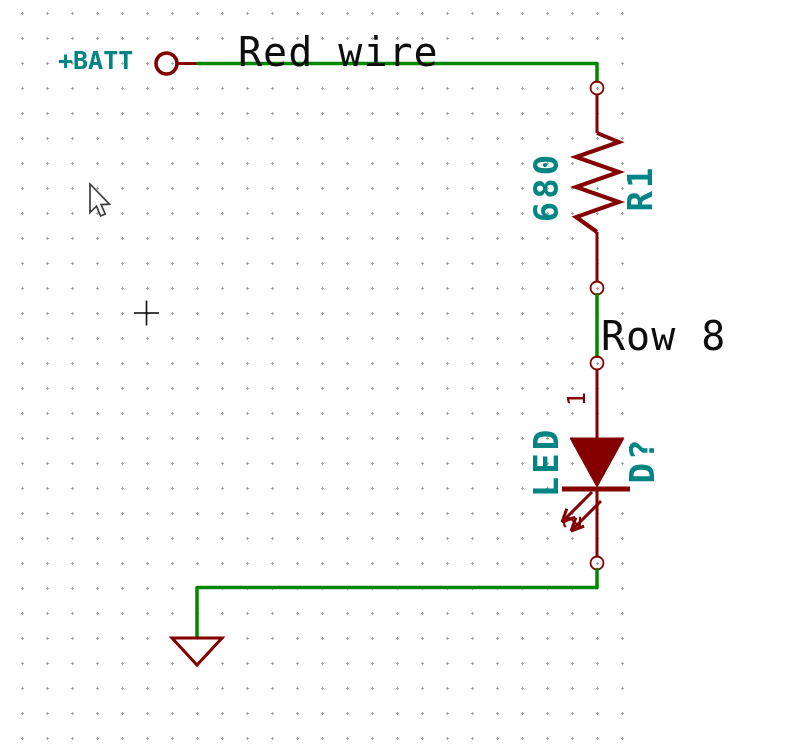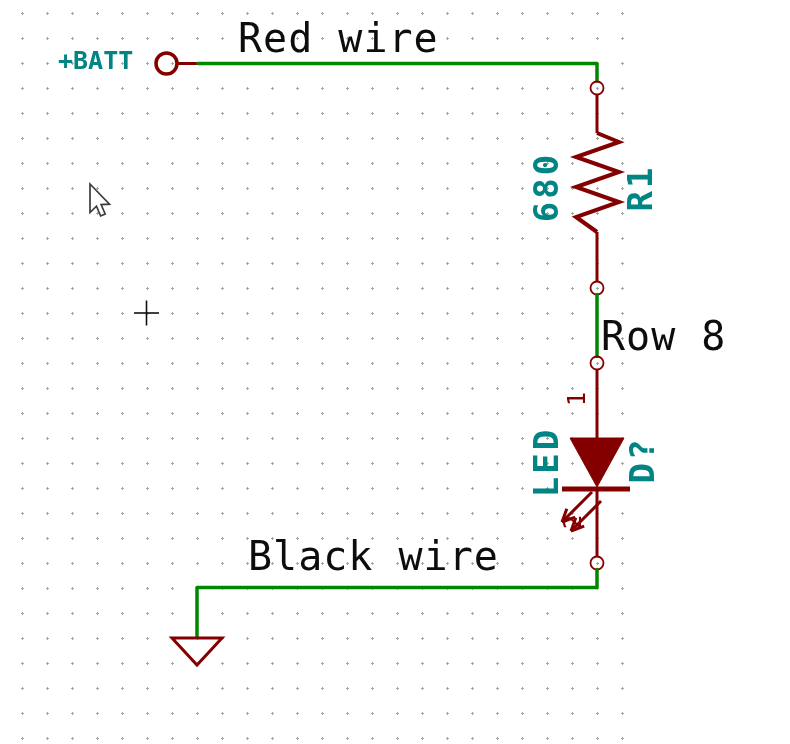--- a/index.html
+++ b/index.html
@@ -87,25 +87,24 @@
     <g stroke="#111" stroke-width="1.6">
       <line x1="134" y1="313" x2="159" y2="313"></line>
       <line x1="146.5" y1="300.5" x2="146.5" y2="325.5"></line>
     </g>
 
     <path d="M90,184 L90,212.5 L96.5,206.2 L100.6,216 L105.2,214 L101.1,204.6 L109.5,204.2 Z" fill="#ffffff" stroke="#3c3c3c" stroke-width="1.7"></path>
   </svg>
 
   <div class="power-label" style="left:58px; top:48px;">+BATT</div>
 
-  <div class="sch-label" style="left:238px; top:18px;">Red wire</div>
+  <div class="sch-label" style="left:238px; top:32px;">Red wire</div>
 
   <div class="sch-label" style="left:601px; top:316px;">Row 8</div>
 
-  <div class="sch-label" style="left:248px; top:536px;">Black wire</div>
 
   <div class="field rot" style="left:546px; top:187px;">680</div>
 
   <div class="field rot" style="left:640px; top:188px;">R1</div>
 
   <div class="field rot" style="left:546px; top:462px;">LED</div>
 
   <div class="field rot" style="left:642px; top:460px;">D?</div>
 
   <div class="pinnum rot" style="left:577px; top:399px;">1</div>

